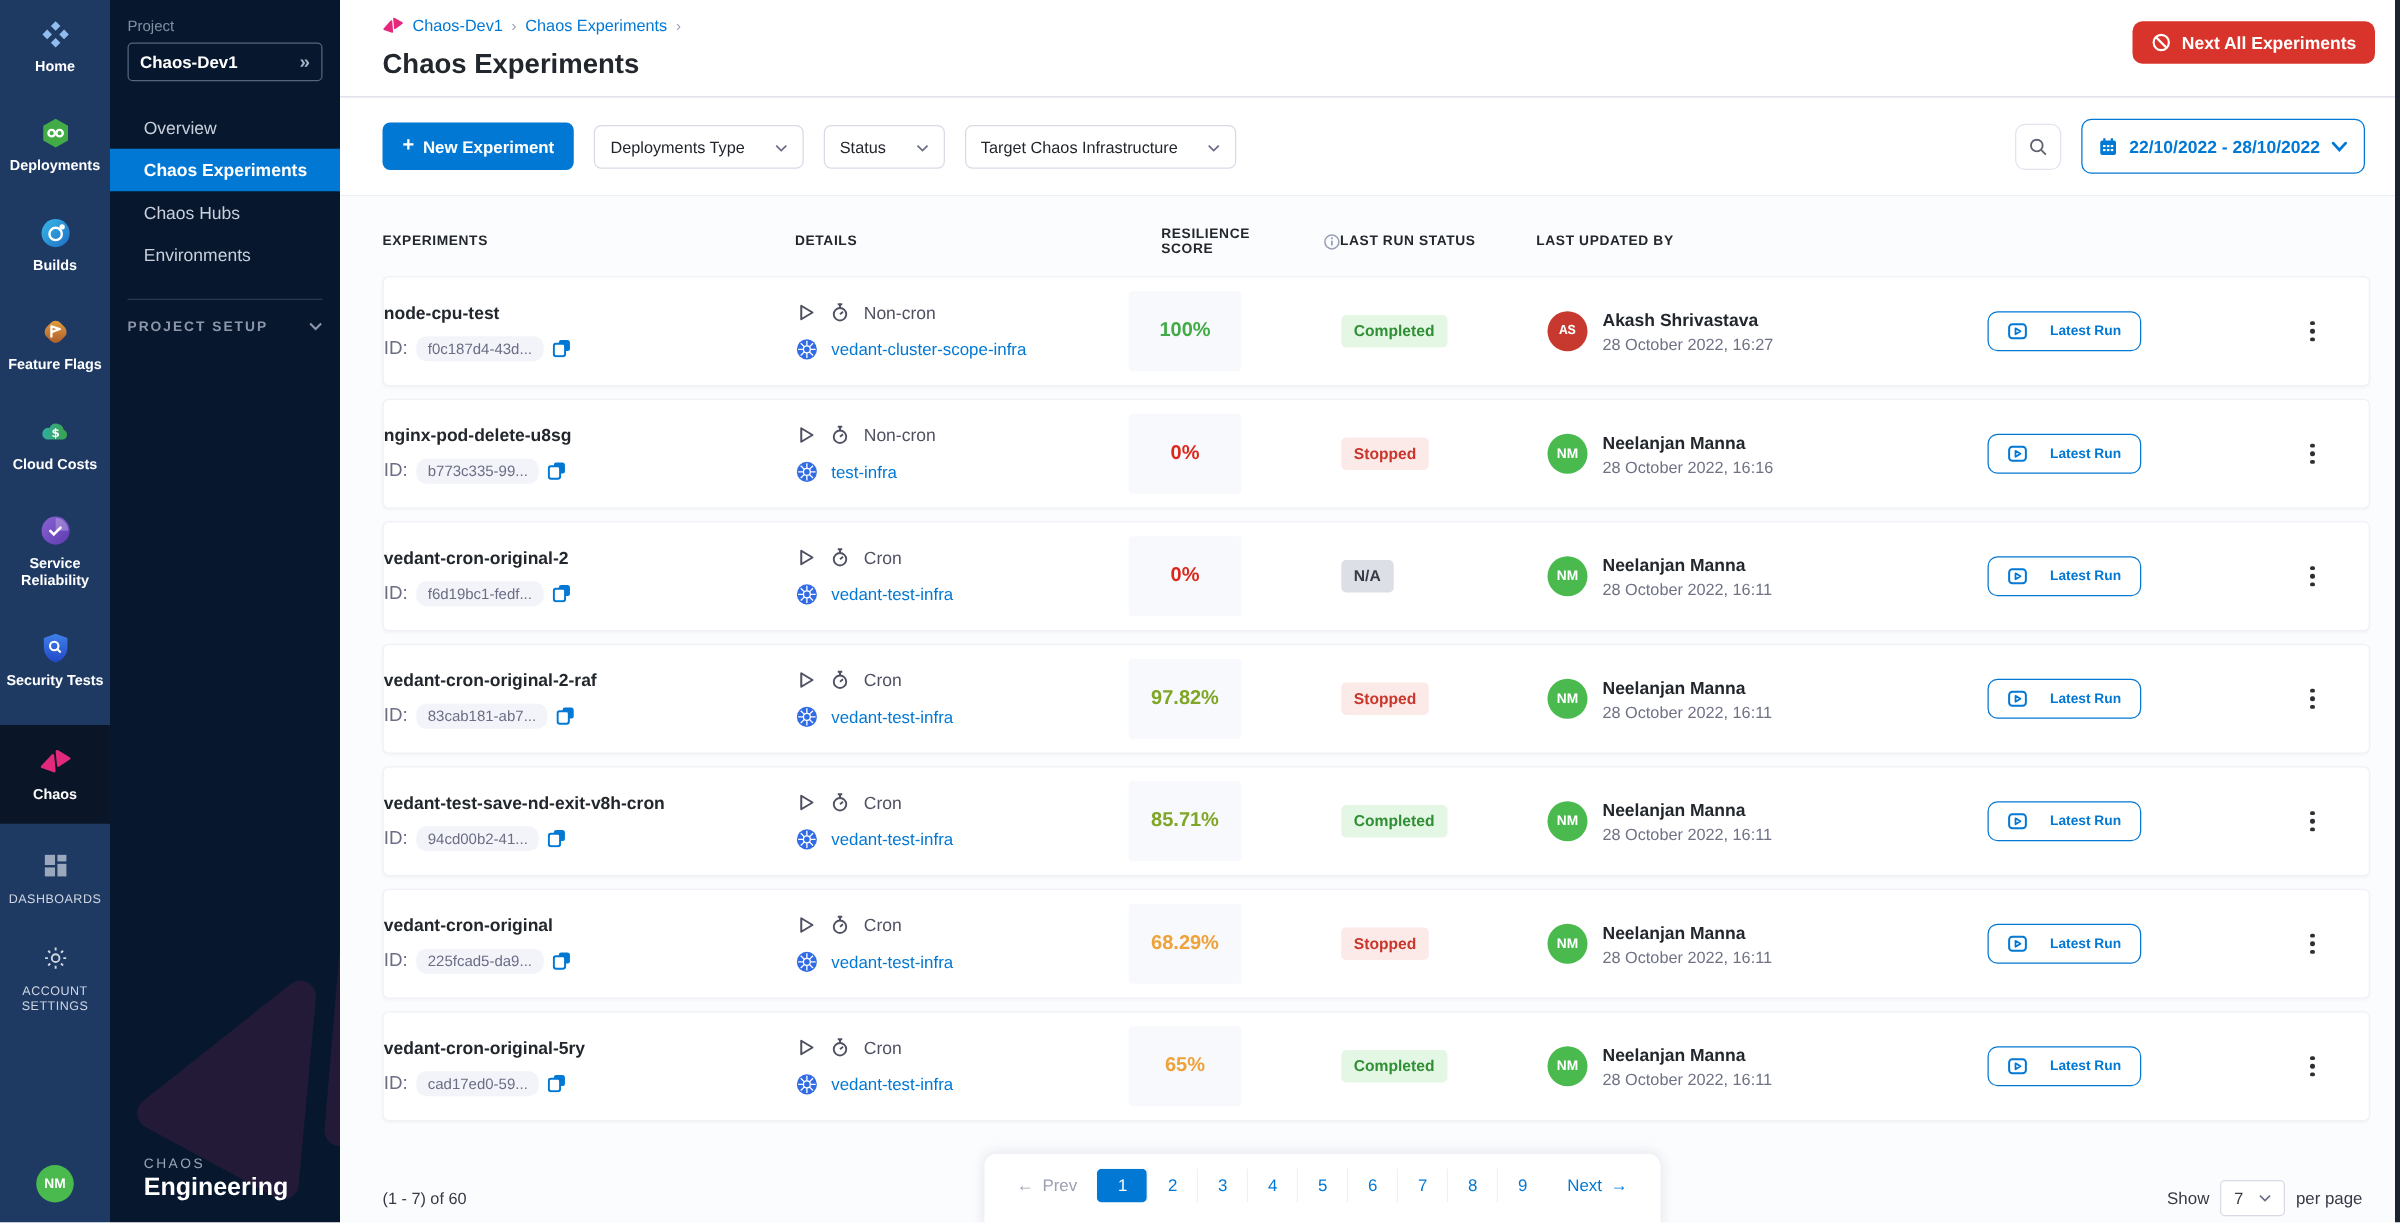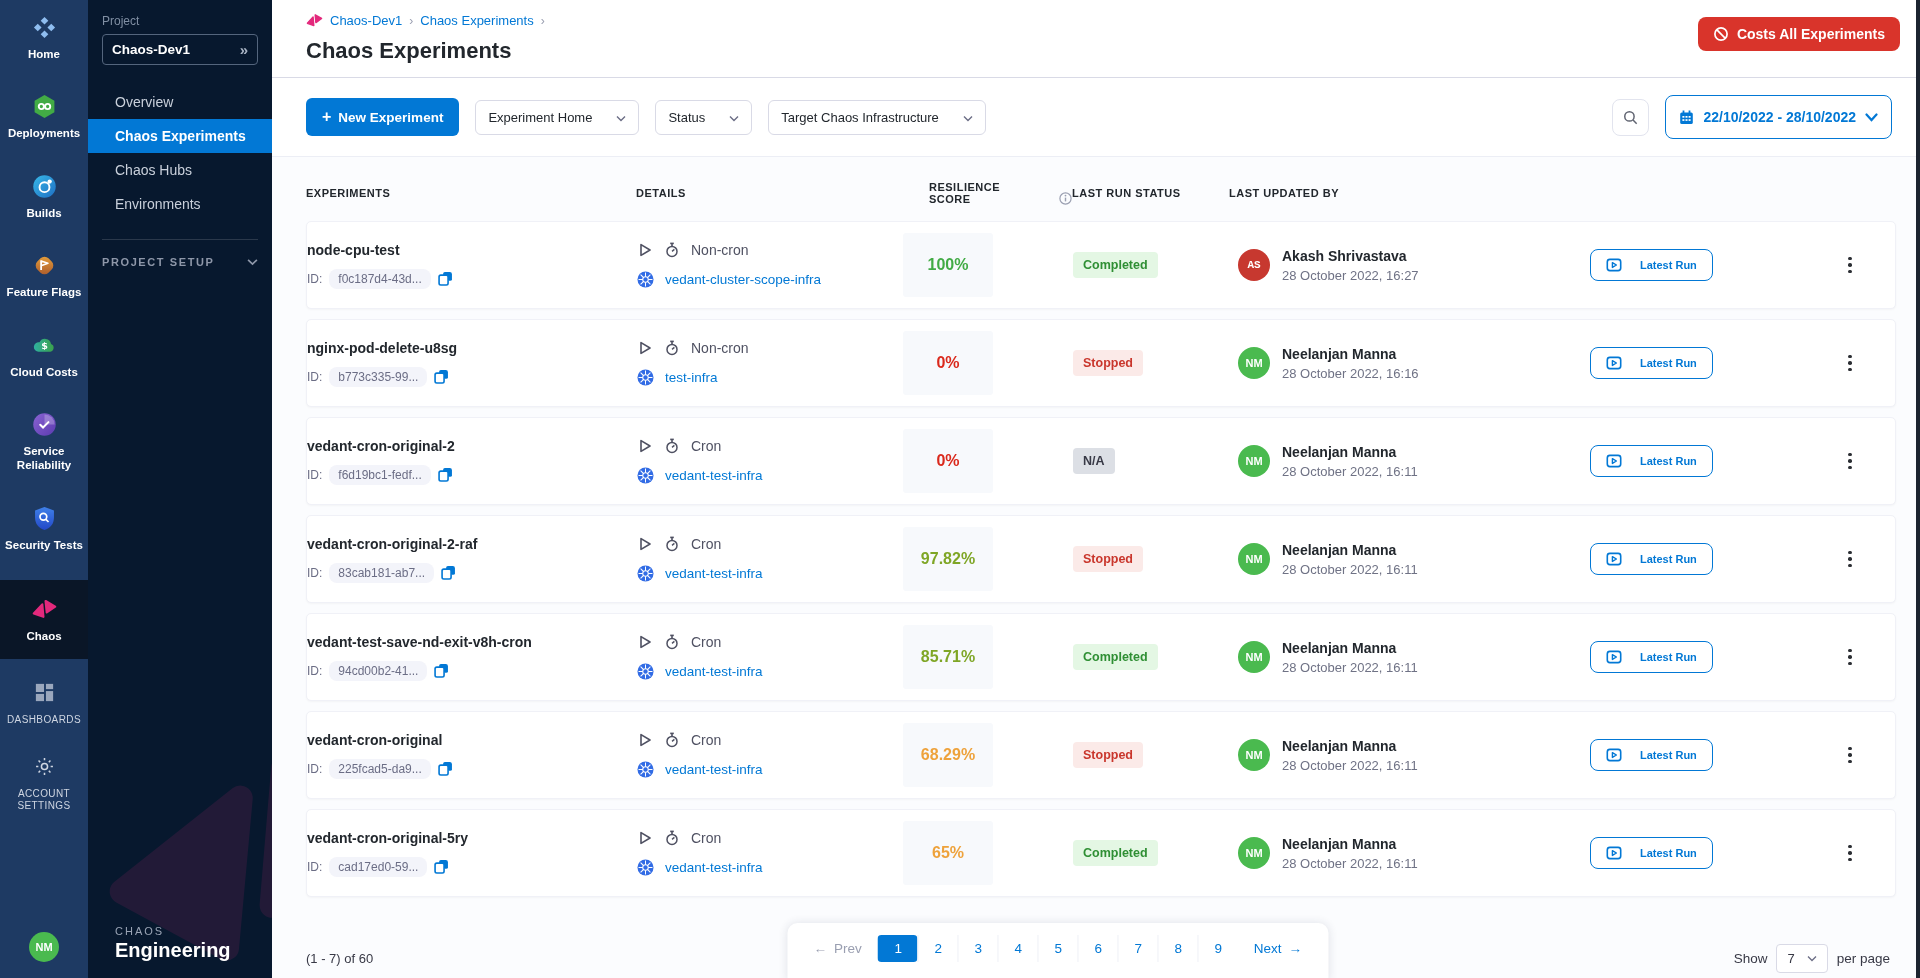--- a/index.html
+++ b/index.html
@@ -55,27 +55,27 @@
   .content { flex:1; background:#fbfcfe; padding:18px 24px 0 34px; position:relative; overflow:hidden; }
 
   .thead { display:flex; align-items:center; padding:6px 0 16px 0; font-size:11px; font-weight:700; letter-spacing:0.5px; color:#22272d; }
   .c1 { width:330px; flex-shrink:0; }
   .c2 { width:266px; flex-shrink:0; }
   .c3 { width:170px; flex-shrink:0; }
   .c4 { width:157px; flex-shrink:0; }
   .c5 { flex:1; min-width:0; }
   .c6 { width:215px; flex-shrink:0; }
   .c7 { width:90px; flex-shrink:0; display:flex; justify-content:center; }
-  .th-score { display:flex; align-items:flex-end; gap:22px;padding-left:27px; }
+  .th-score { display:flex; align-items:center; gap:22px;padding-left:27px; }
 
   .row-card { display:flex; align-items:center; background:#fff; border:1px solid #f0f1f7; border-radius:5px; height:88px; margin-bottom:10px; box-shadow:0 1px 2px rgba(40,41,61,0.04); cursor:pointer; }
   .row-card .c1 { padding-left:0; }
   .exp-name { font-size:14px; font-weight:700; color:#22272d; }
   .exp-id-line { display:flex; align-items:center; gap:7px; margin-top:11px; }
-  .id-label { font-size:12px; color:#6b6d85; }
+  .id-label { font-size:15px; color:#6b6d85; }
   .id-pill { font-size:12px; color:#6b6d85; background:#f3f4fa; border-radius:8px; padding:3px 9px; }
   .copy-icon { display:flex; cursor:pointer; }
   .detail-line { display:flex; align-items:center; gap:11px; }
   .detail-line + .detail-line { margin-top:13px; }
   .sched-label { font-size:14px; color:#4f5162; }
   .row-card[data-sched="cron"] .noncron { display:none; }
   .row-card[data-sched="noncron"] .cron { display:none; }
   .infra-link { font-size:13.5px; color:#0278d5; text-decoration:none; cursor:pointer; }
   .score-box { width:90px; height:64px; background:#f7f9fc; border-radius:3px; display:flex; align-items:center; justify-content:center; font-size:16px; font-weight:700; }
   .score-box[data-level="high"] { color:var(--score_high); }
@@ -286,31 +286,31 @@
         <span class="crumb-sep">›</span>
       </div>
       <h1 class="page-title">Chaos Experiments</h1>
       <button class="stop-all">
         <span style="display:flex;">
           <svg width="16" height="16" viewBox="0 0 16 16">
               <circle cx="8" cy="8" r="6.1" fill="none" stroke="#fff" stroke-width="1.7"></circle>
               <line x1="3.9" y1="3.9" x2="12.1" y2="12.1" stroke="#fff" stroke-width="1.7"></line>
             </svg>
         </span>
-        <span>Costs All Experiments</span>
+        <span>Next All Experiments</span>
       </button>
     </header>
 
     <div class="toolbar">
       <button class="btn-primary">
         <span style="font-size:16px;font-weight:700;">+</span>
         <span>New Experiment</span>
       </button>
       <div class="filter">
-        <span>Experiment Home</span>
+        <span>Deployments Type</span>
         <span><svg width="10" height="7" viewBox="0 0 10 7">
               <path d="M1 1.5 L5 5.5 L9 1.5" fill="none" stroke="#6b6d85" stroke-width="1.4"></path>
             </svg></span>
       </div>
       <div class="filter">
         <span>Status</span>
         <span><svg width="10" height="7" viewBox="0 0 10 7">
               <path d="M1 1.5 L5 5.5 L9 1.5" fill="none" stroke="#6b6d85" stroke-width="1.4"></path>
             </svg></span>
       </div>

